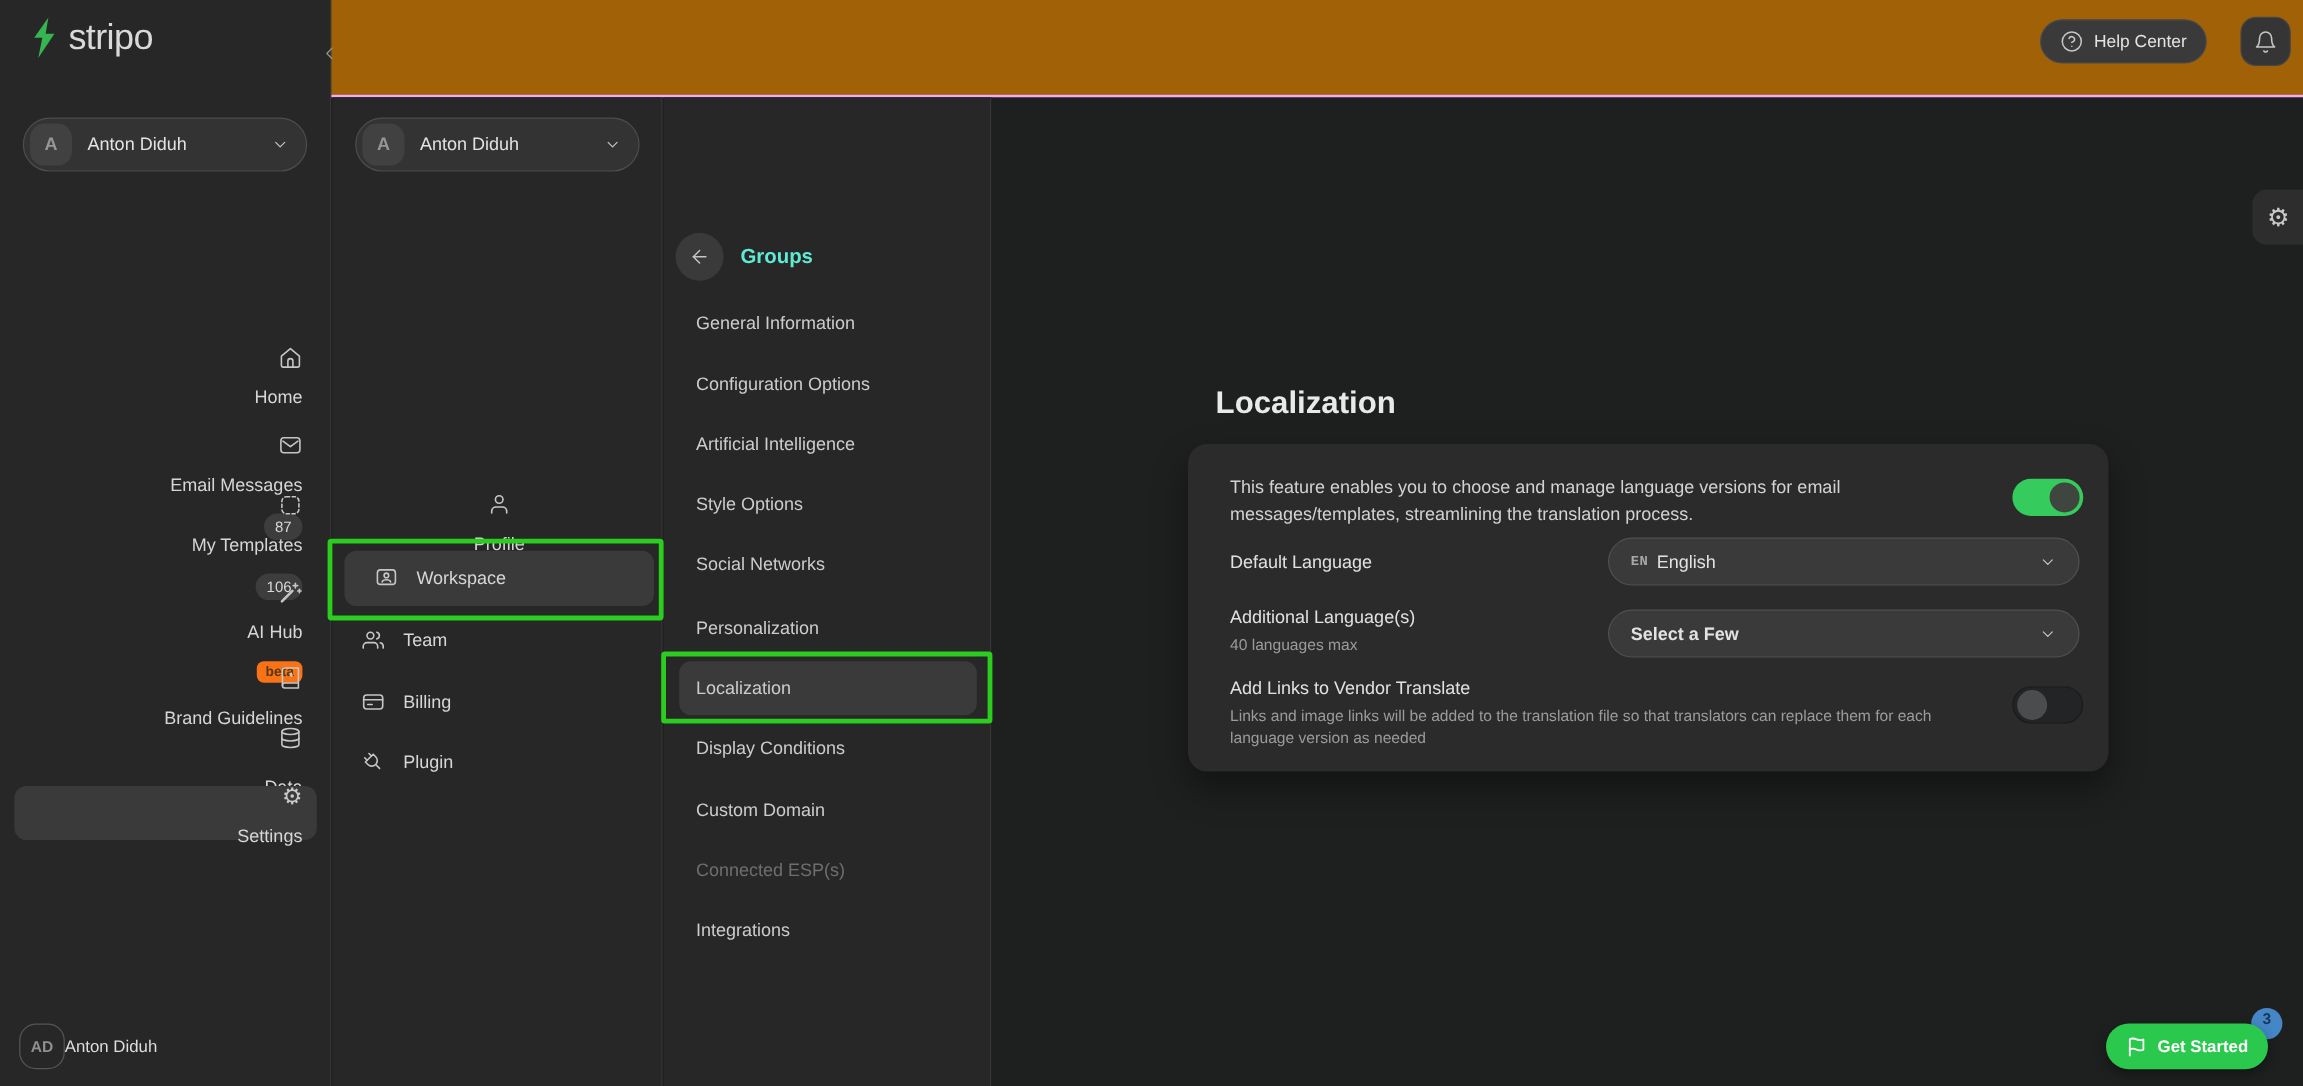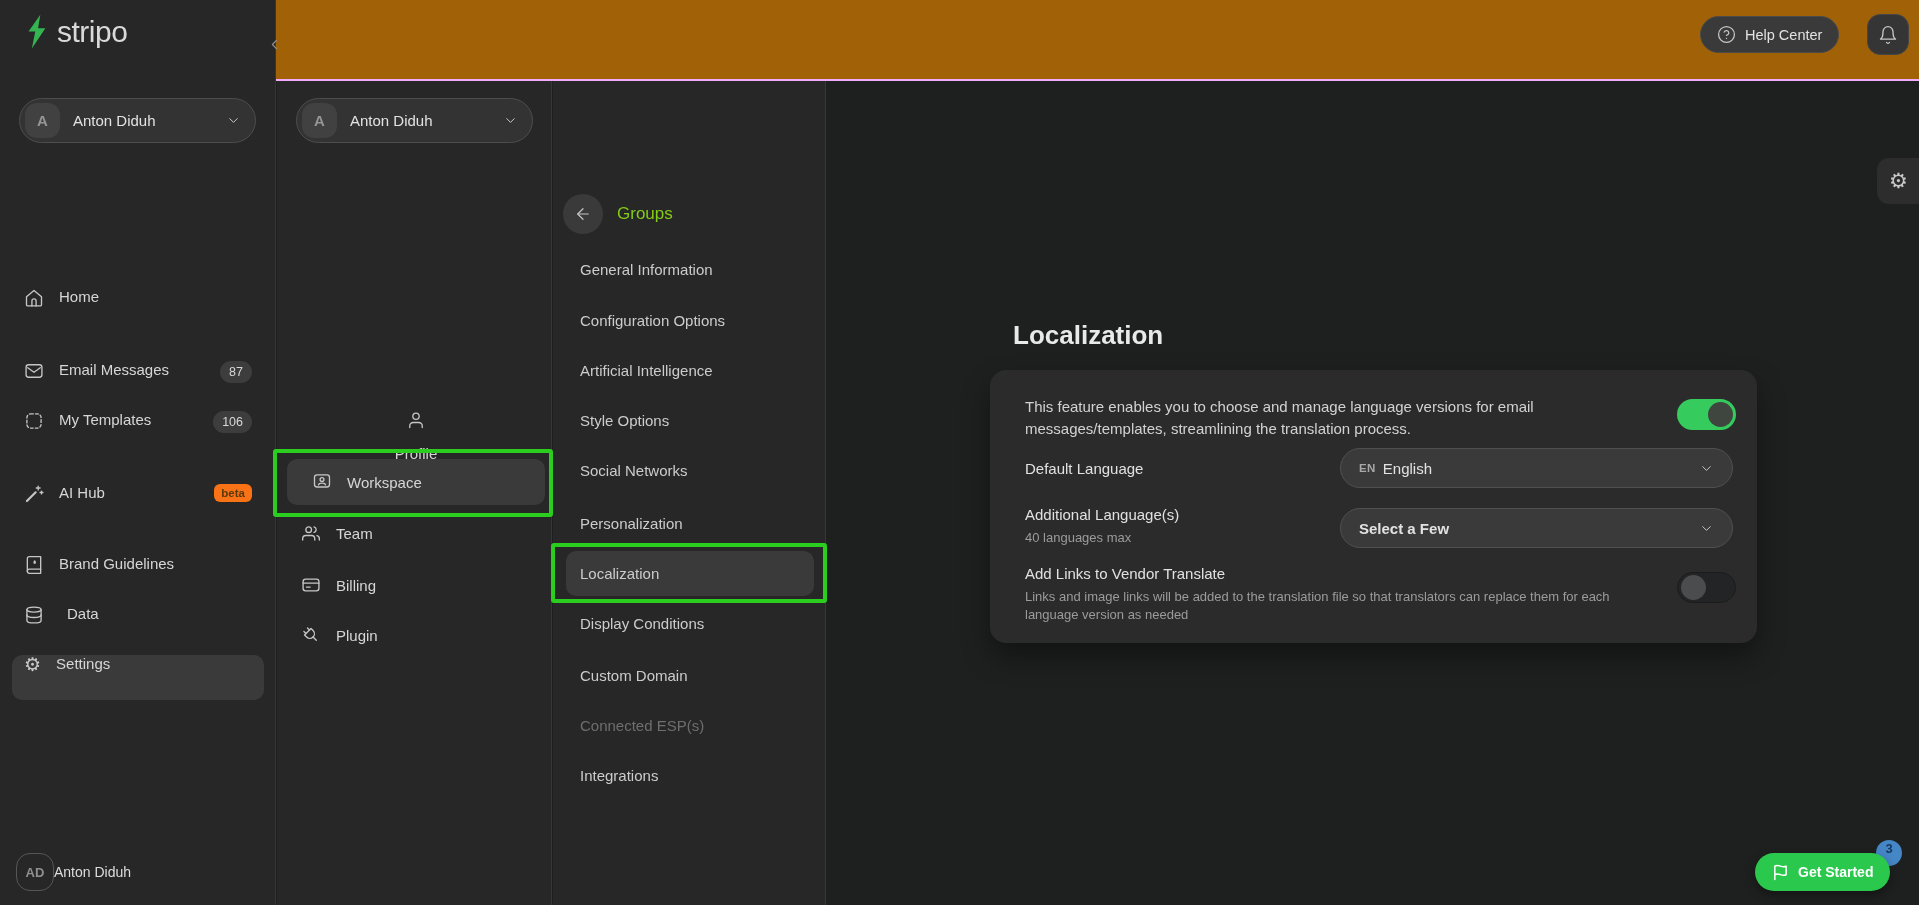--- a/index.html
+++ b/index.html
@@ -22,37 +22,37 @@
   .brand { position:absolute; left:24px; top:13px; display:flex; align-items:center; gap:6px; }
   .brand-text { color:#d9d9d9; font-size:30px; letter-spacing:-0.5px; }
 
   .account-pill { position:absolute; width:237px; height:45px; border:1px solid #4d4d4d; background:#333333;
     border-radius:23px; display:flex; align-items:center; padding:0 14px 0 5px; gap:13px; cursor:pointer; }
   .account-avatar { width:35px; height:35px; border-radius:12px; background:#414141; color:#969696;
     display:flex; align-items:center; justify-content:center; font-size:15px; font-weight:700; }
   .account-name { color:#e2e2e2; font-size:15px; flex:1; }
 
   .nav-item { position:absolute; left:12px; width:252px; height:45px; border-radius:10px;
-    display:flex; align-items:flex-start; padding:0 12px; gap:15px; color:#d6d6d6; font-size:15px; cursor:pointer; }
+    display:flex; align-items:flex-end; padding:0 12px; gap:15px; color:#d6d6d6; font-size:15px; cursor:pointer;flex-direction:column; }
   .nav-item.sel { background:#3a3a3b; }
   .badge { margin-left:auto; background:#3d3d3d; color:#d8d8d8; font-size:12.5px; padding:4px 9px; border-radius:11px; }
   .badge.beta { background:#f97316; color:#59390a; font-weight:700; font-size:11.5px; border-radius:6px; padding:3px 7px; }
 
   .p2-item { position:absolute; left:287px; width:258px; height:46px; border-radius:10px;
     display:flex; align-items:center; padding:0 14px; gap:15px; color:#d6d6d6; font-size:15px; cursor:pointer; }
   .p2-item.sel { background:#3a3a3b; }
 
   .p3-item { position:absolute; left:566px; width:248px; height:45px; border-radius:10px;
     display:flex; align-items:center; padding:0 14px; color:#cccccc; font-size:15px; cursor:pointer; }
   .p3-item.sel { background:#3a3a3b; }
   .p3-item.disabled { color:#6e6e6e; cursor:default; }
 
   .back-btn { position:absolute; left:563px; top:194px; width:40px; height:40px; border-radius:20px;
     background:#3a3a3a; display:flex; align-items:center; justify-content:center; cursor:pointer; }
-  .groups-title { position:absolute; left:617px; top:204px; color:#84cc16; font-size:17px; font-weight:400; }
+  .groups-title { position:absolute; left:617px; top:204px; color:#5eead4; font-size:17px; font-weight:700; }
 
   .bottom-user { position:absolute; left:16px; top:853px; display:flex; align-items:center; cursor:pointer; }
   .bottom-avatar { width:38px; height:38px; border-radius:14px; border:1.5px solid #565656; color:#8f8f8f;
     display:flex; align-items:center; justify-content:center; font-size:13px; font-weight:700; }
   .bottom-name { color:#dedede; font-size:14px; }
 
   .collapse { position:absolute; left:266px; top:36px; color:#8f8f8f; z-index:3; cursor:pointer; }
 
   
   .ann { position:absolute; border:4px solid #2bce1e; border-radius:3px; z-index:5; pointer-events:none; }
@@ -60,21 +60,21 @@
   
   .page-title { position:absolute; left:1013px; top:320px; color:#e9e9e9; font-size:26px; font-weight:600; }
   .card { position:absolute; left:990px; top:370px; width:767px; height:273px; background:#2b2b2b;
     border-radius:16px; box-shadow:0 14px 28px rgba(0,0,0,.38); }
   .card-desc { position:absolute; left:1025px; top:396px; width:600px; color:#d2d2d2; font-size:15px; line-height:21.5px; }
   .row-label { position:absolute; left:1025px; color:#e1e1e1; font-size:15px; }
   .row-hint { position:absolute; left:1025px; color:#9b9b9b; font-size:13px; line-height:18px; }
 
   .dropdown { position:absolute; left:1340px; width:393px; height:40px; background:#3a3a3a; border:1px solid #505050;
     border-radius:21px; display:flex; align-items:center; padding:0 18px; cursor:pointer; }
-  .dd-code { color:#a8a8a8; font-size:11.5px; font-weight:600; letter-spacing:.4px; margin-right:7px; }
+  .dd-code { color:#a8a8a8; font-size:11.5px; font-weight:600; letter-spacing:.4px; margin-right:7px;font-family:Liberation Mono, monospace; }
   .dd-value { color:#e2e2e2; font-size:15px; }
   .dd-chev { margin-left:auto; }
 
   .toggle { position:absolute; left:1677px; width:59px; height:31px; border-radius:16px; cursor:pointer; }
   .toggle.on { background:#35cb5d; }
   .toggle.on .knob { position:absolute; right:3px; top:3px; width:25px; height:25px; border-radius:13px; background:#3f463f; }
   .toggle.off { background:#222426; border:1px solid #1b1b1b; }
   .toggle.off .knob { position:absolute; left:3px; top:2px; width:25px; height:25px; border-radius:13px; background:#4a4c4d; }
 
   .gear-tab { position:absolute; left:1877px; top:158px; width:43px; height:46px; background:#2d2d2d;

